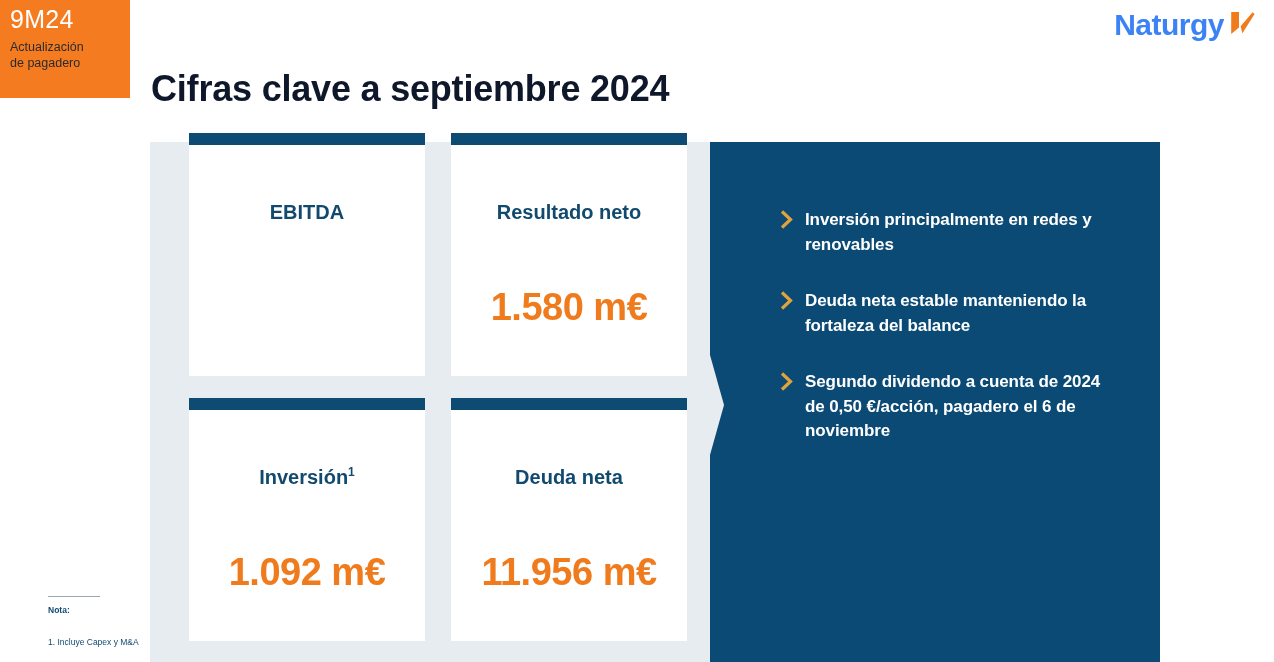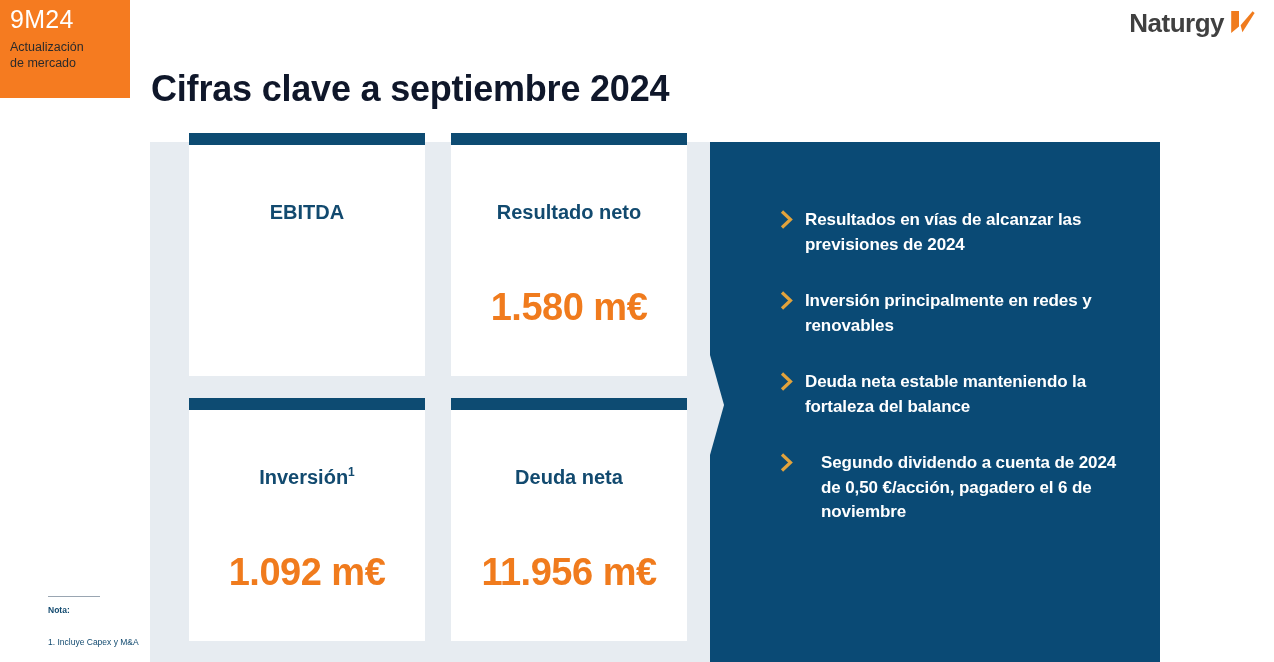--- a/index.html
+++ b/index.html
@@ -44,23 +44,23 @@
   
   .logo {
     position: absolute;
     right: 18px;
     top: 8px;
     display: flex;
     align-items: center;
     gap: 4px;
   }
   .logo-word {
-    font-size: 26px;
-    font-weight: bold;
-    color: #404040;
+    font-size: 30px;
+    font-weight: bold;
+    color: #3b82f6;
     letter-spacing: -0.5px;
   }
   .logo-mark { display: block; }
 
   
   .page-title {
     position: absolute;
     left: 151px;
     top: 68px;
     font-size: 36px;
@@ -154,21 +154,21 @@
     position: absolute;
     left: 70px;
     top: 66px;
     width: 340px;
   }
   .bullet {
     display: flex;
     align-items: flex-start;
     margin-bottom: 32px;
   }
-  .bullet:last-child { margin-bottom: 4px; gap: 16px; }
+  .bullet:last-child { margin-bottom: 4px; }
   .chev {
     flex: 0 0 auto;
     width: 16px;
     margin-right: 9px;
     padding-top: 2px;
   }
   .bullet-text {
     font-size: 17px;
     font-weight: bold;
     color: #ffffff;
@@ -202,21 +202,21 @@
     margin-top: 20px;
   }
 </style>
 </head>
 <body>
 
 <div class="corner-tag">
   <div class="period">9M24</div>
   <div class="sub">
     <div>Actualización</div>
-    <div>de mercado</div>
+    <div>de pagadero</div>
   </div>
 </div>
 
 <div class="logo">
   <span class="logo-word">Naturgy</span>
   <span class="logo-mark">
     <svg width="28" height="26" viewBox="0 0 28 26" aria-hidden="true">
       <path d="M3.2 2.0 L11.0 2.0 L11.0 17.5 L3.2 24.0 Z" fill="#F07B1D"></path>
       <path d="M12.6 16.2 L24.6 2.2 L26.6 4.0 L14.4 23.2 Z" fill="#F07B1D"></path>
     </svg>
@@ -258,28 +258,20 @@
       <div class="kpi-label"><span>Deuda neta</span></div>
       <div class="kpi-value">11.956 m€</div>
     </div>
   </div>
 
 </div>
 
 <div class="highlights">
   <div class="bullets">
 
-    <div class="bullet">
-      <span class="chev">
-        <svg width="13" height="19" viewBox="0 0 13 19" aria-hidden="true">
-          <path d="M2.0 1.5 L10.5 9.5 L2.0 17.5" fill="none" stroke="#E2A33C" stroke-width="3.2" stroke-linecap="butt" stroke-linejoin="miter"></path>
-        </svg>
-      </span>
-      <span class="bullet-text">Resultados en vías de alcanzar las previsiones de 2024</span>
-    </div>
 
     <div class="bullet">
       <span class="chev">
         <svg width="13" height="19" viewBox="0 0 13 19" aria-hidden="true">
           <path d="M2.0 1.5 L10.5 9.5 L2.0 17.5" fill="none" stroke="#E2A33C" stroke-width="3.2" stroke-linecap="butt" stroke-linejoin="miter"></path>
         </svg>
       </span>
       <span class="bullet-text">Inversión principalmente en redes y renovables</span>
     </div>
 

